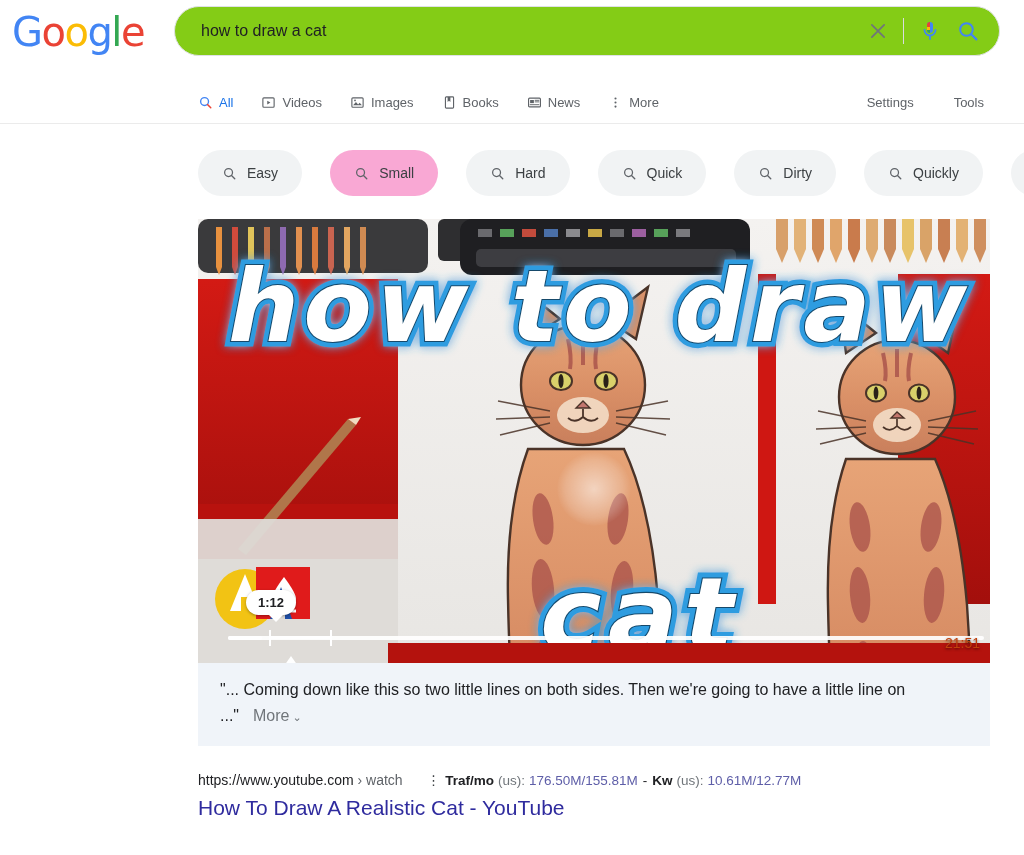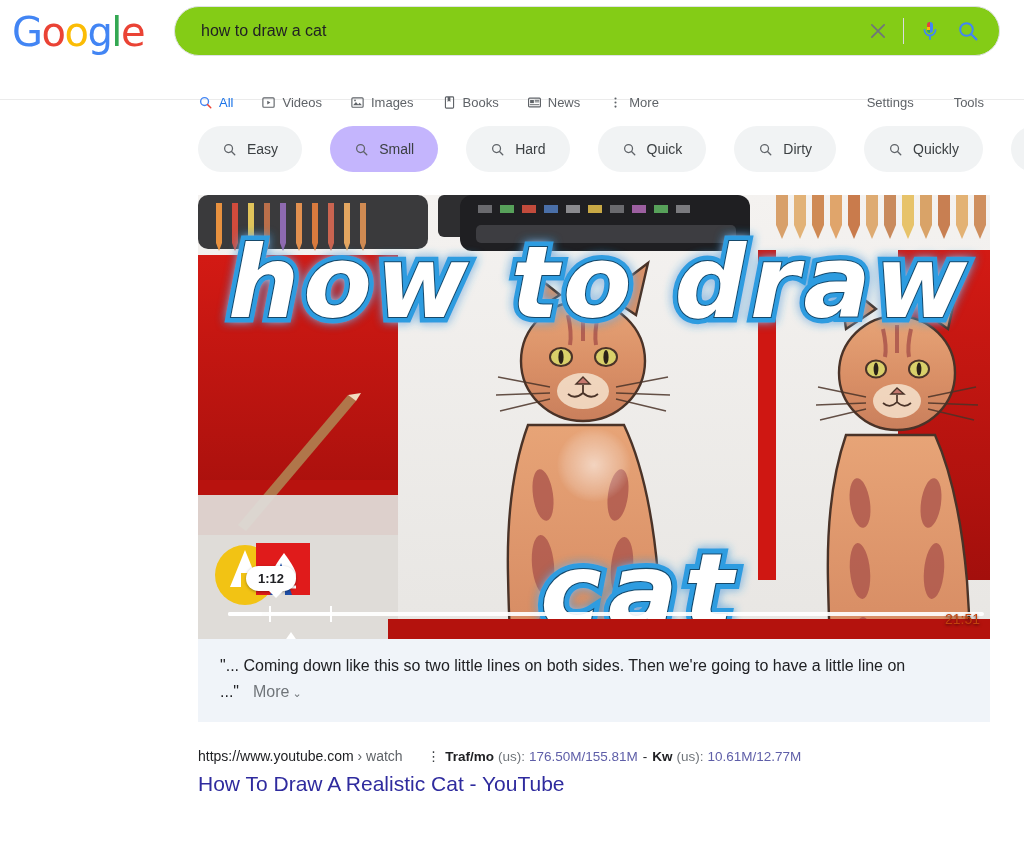--- a/index.html
+++ b/index.html
@@ -8,21 +8,21 @@
     margin: 0; padding: 0;
     width: 1024px; height: 855px;
     background: #ffffff;
     font-family: "Liberation Sans", "DejaVu Sans", sans-serif;
     overflow: hidden;
   }
 
   
   .header {
     position: relative;
-    height: 100px;
+    height: 124px;
     border-bottom: 1px solid #ebebeb;
     background: #fff;
   }
 
   .glogo {
     position: absolute;
     left: 12px; top: 10px;
     font-family: "DejaVu Sans", sans-serif;
     font-size: 40px;
     letter-spacing: -1.5px;
@@ -111,21 +111,21 @@
     display: flex; align-items: center;
     height: 46px;
     padding: 0 24px;
     border-radius: 23px;
     background: #f1f3f4;
     color: #3c4043;
     font-size: 14px;
     cursor: pointer;
     white-space: nowrap;
   }
-  .chip.hovered { background: #c4b5fd; }
+  .chip.hovered { background: #f9a8d4; }
   .chip .cic { margin-right: 10px; display: flex; }
 
   
   .videocard {
     position: relative;
     margin: 23px 0 0 198px;
     width: 792px;
   }
   .thumb {
     position: relative;

